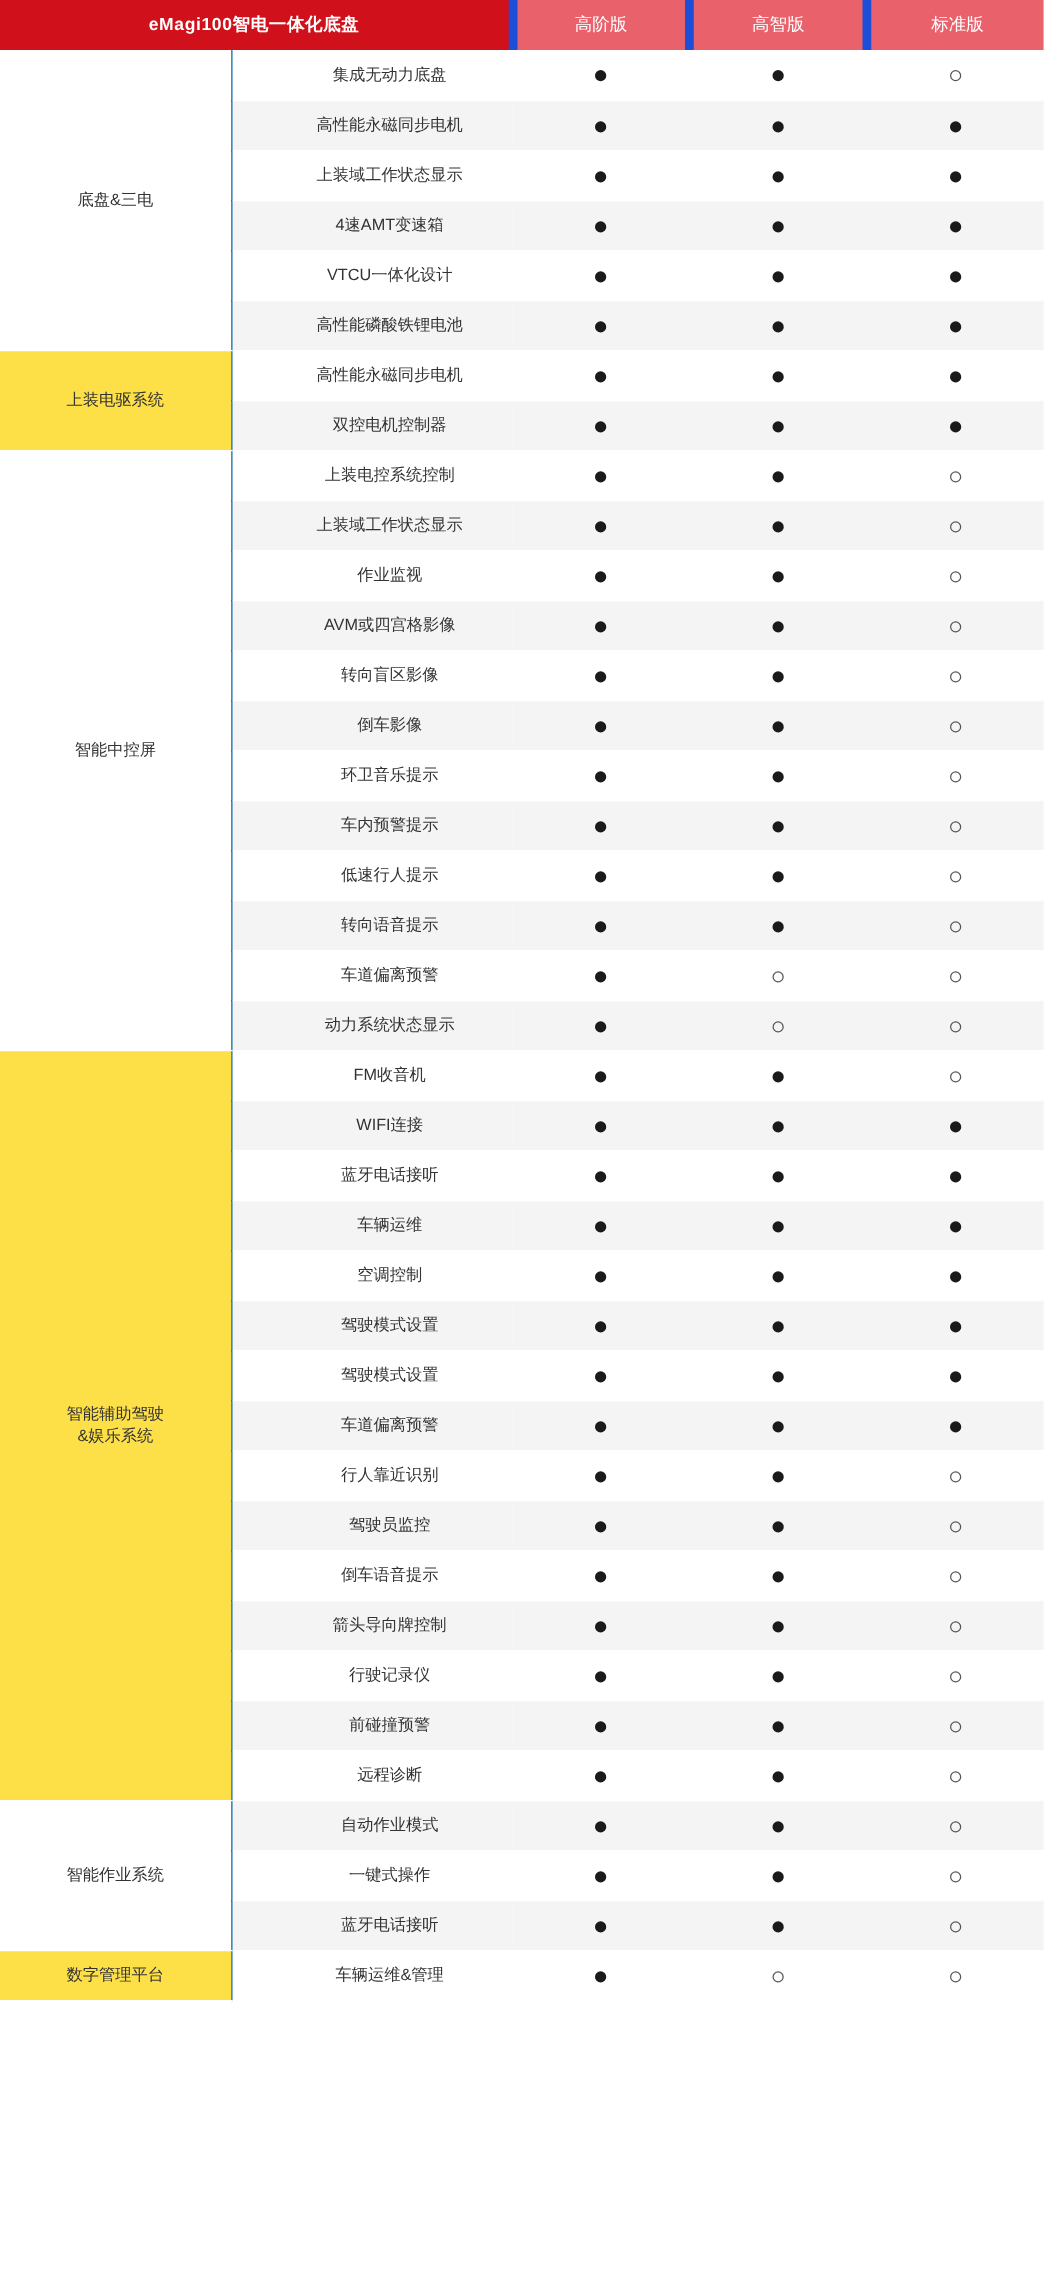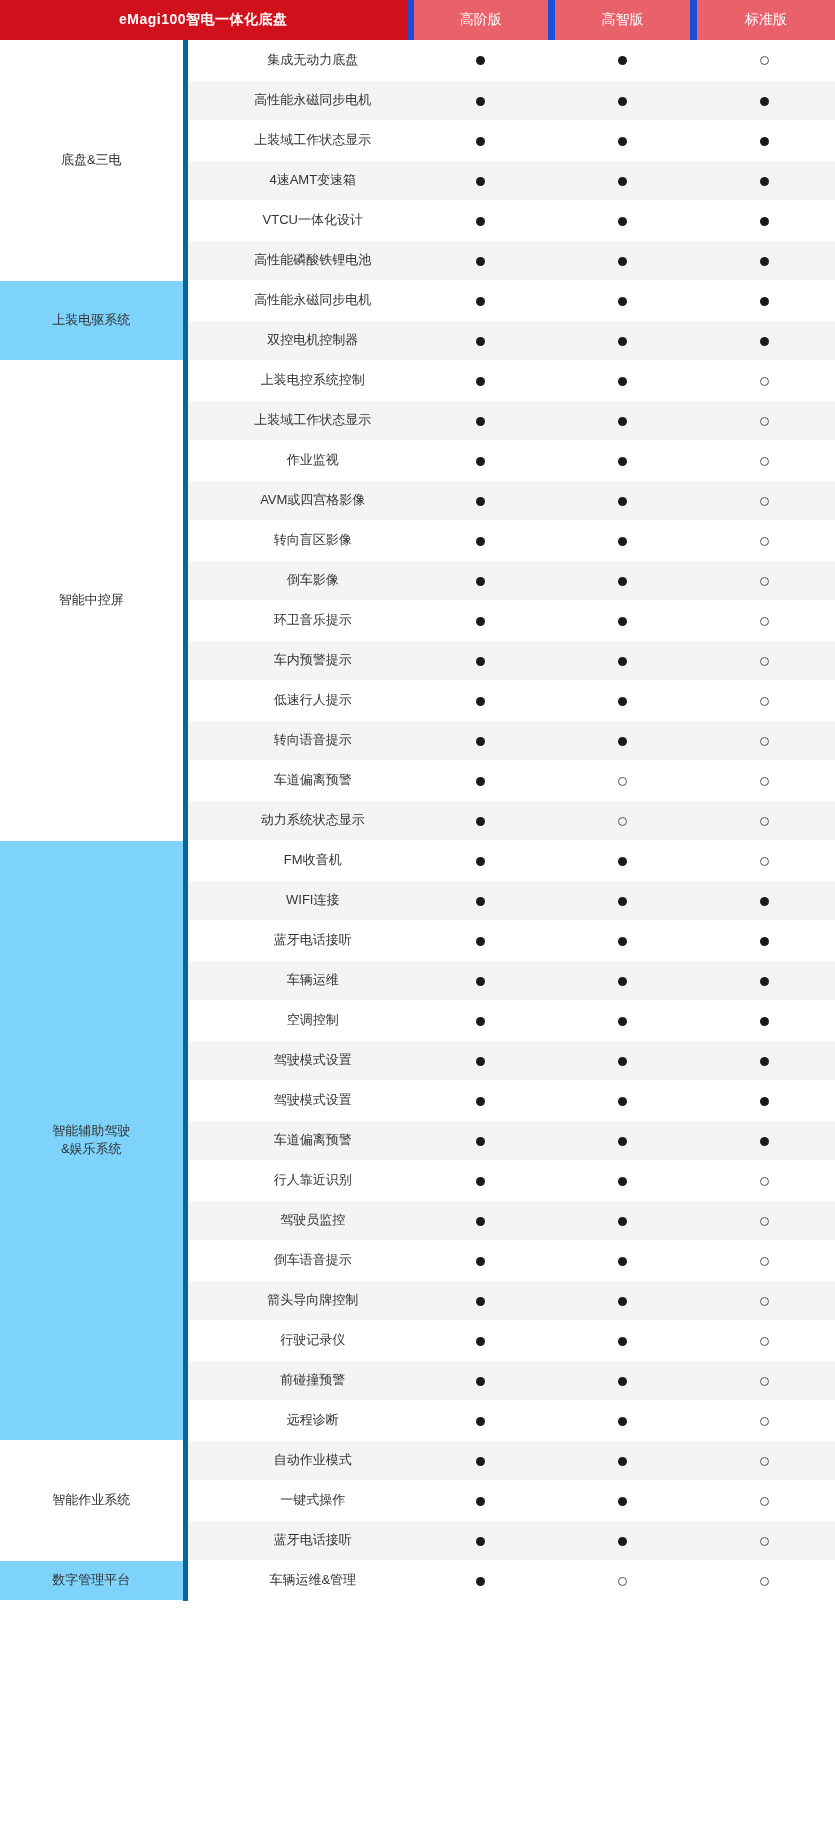--- a/index.html
+++ b/index.html
@@ -50,42 +50,42 @@
     font-size: 13px;
     color: #333333;
     vertical-align: middle;
     padding: 0;
     border: none;
   }
   td.group {
     text-align: center;
     font-size: 13px;
     color: #333333;
-    border-right: 5px solid #0369a1;
+    border-right: 1px solid #0369a1;
   }
   td.feature {
     padding-left: 28px;
     text-align: center;
     font-size: 13px;
     color: #333333;
   }
   td.mark {
     text-align: center;
     font-size: 13px;
     color: #333333;
   }
 
   
   tr.row-odd td.feature,
   tr.row-odd td.mark { background: #ffffff; }
   tr.row-even td.feature,
   tr.row-even td.mark { background: #f4f4f4; }
 
   td.group.g-shade-a { background: #ffffff; }
-  td.group.g-shade-b { background: #7dd3fc; }
+  td.group.g-shade-b { background: #fde047; }
 
   .dot-filled {
     display: inline-block;
     width: 9px;
     height: 9px;
     border-radius: 50%;
     background: #1a1a1a;
     vertical-align: middle;
   }
   .dot-empty {

